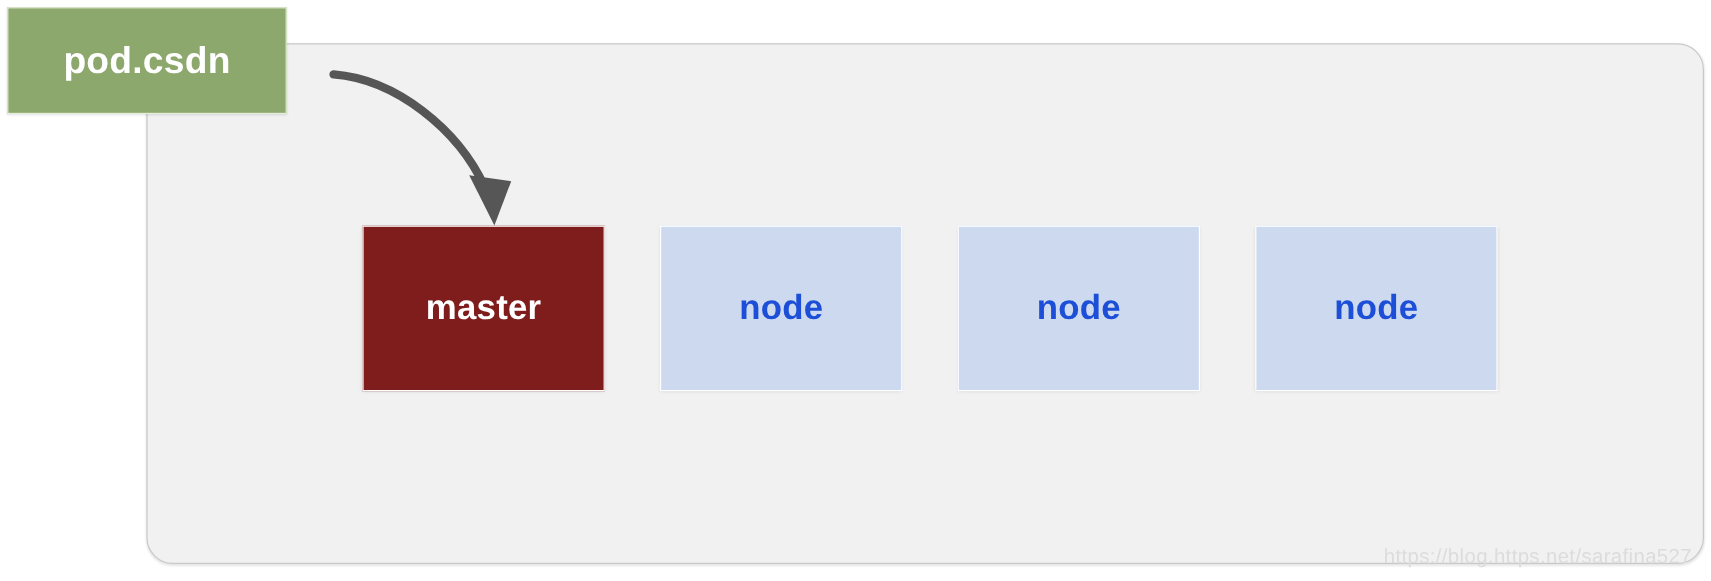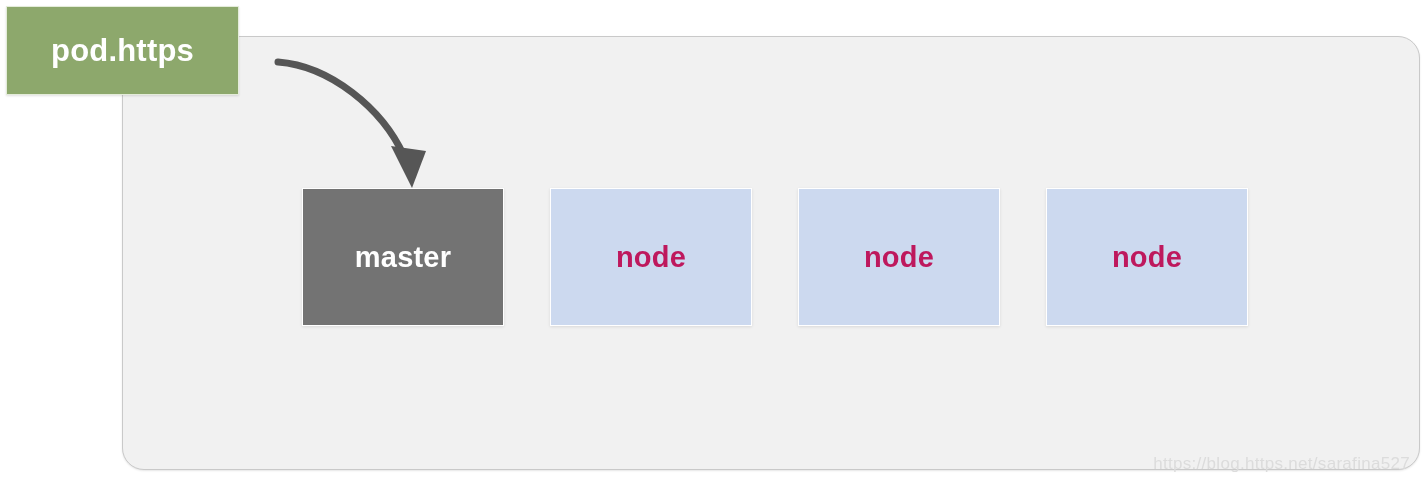--- a/index.html
+++ b/index.html
@@ -78,36 +78,36 @@
     width: 202px;
     height: 138px;
     box-sizing: border-box;
     display: flex;
     align-items: center;
     justify-content: center;
     border: 1px solid #ffffff;
     box-shadow: 0 1px 3px rgba(0,0,0,0.10);
   }
   .cluster-box.master {
-    background: #737373;
+    background: #7f1d1d;
   }
   .cluster-box.node {
     background: #ccd9ef;
   }
   .box-label {
     font-size: 29px;
     font-weight: bold;
     letter-spacing: 0.2px;
     white-space: nowrap;
   }
   .cluster-box.master .box-label {
     color: #ffffff;
   }
   .cluster-box.node .box-label {
-    color: #be185d;
+    color: #1d4ed8;
   }
 
   
   #watermark {
     position: absolute;
     right: 16px;
     bottom: 10px;
     color: #dcdcdc;
     font-size: 17px;
     letter-spacing: 0.3px;
@@ -138,18 +138,18 @@
   </div>
 
   <svg id="arrow-layer" viewBox="0 0 1426 484" xmlns="http://www.w3.org/2000/svg">
     <g>
       <path d="M 278 62 C 330 66 382 108 404 156" fill="none" stroke="#565656" stroke-width="7" stroke-linecap="round"></path>
       <path d="M 412 188 L 391 146 L 426 151 Z" fill="#565656"></path>
     </g>
   </svg>
 
   <div id="pod-yaml-box">
-    <span id="pod-yaml-label">pod.https</span>
+    <span id="pod-yaml-label">pod.csdn</span>
   </div>
 
   <div id="watermark">https://blog.https.net/sarafina527</div>
 
 </div>
 
 </body></html>

